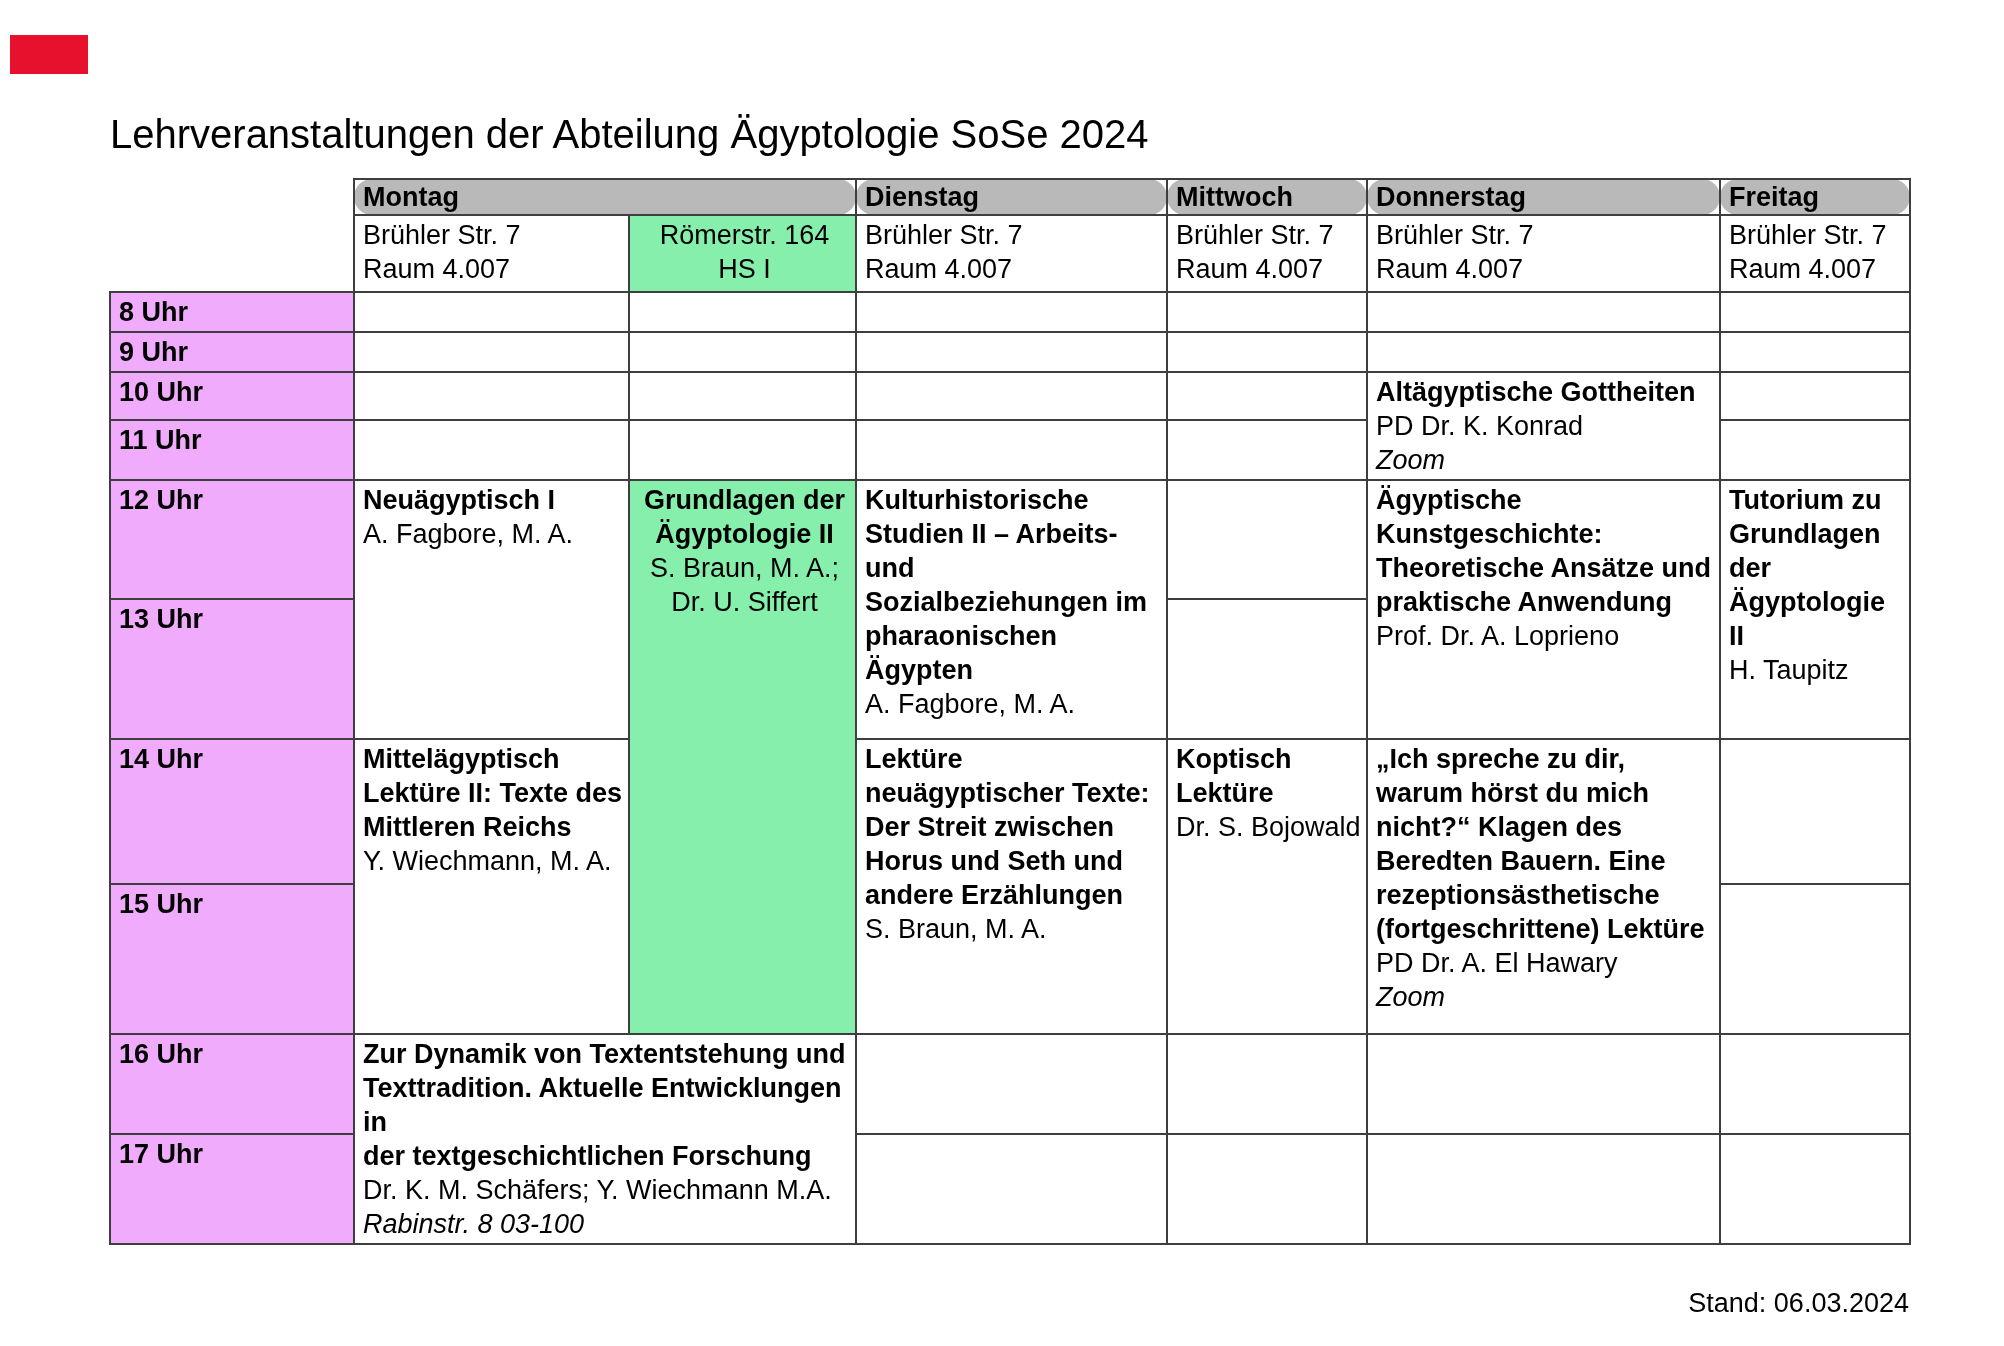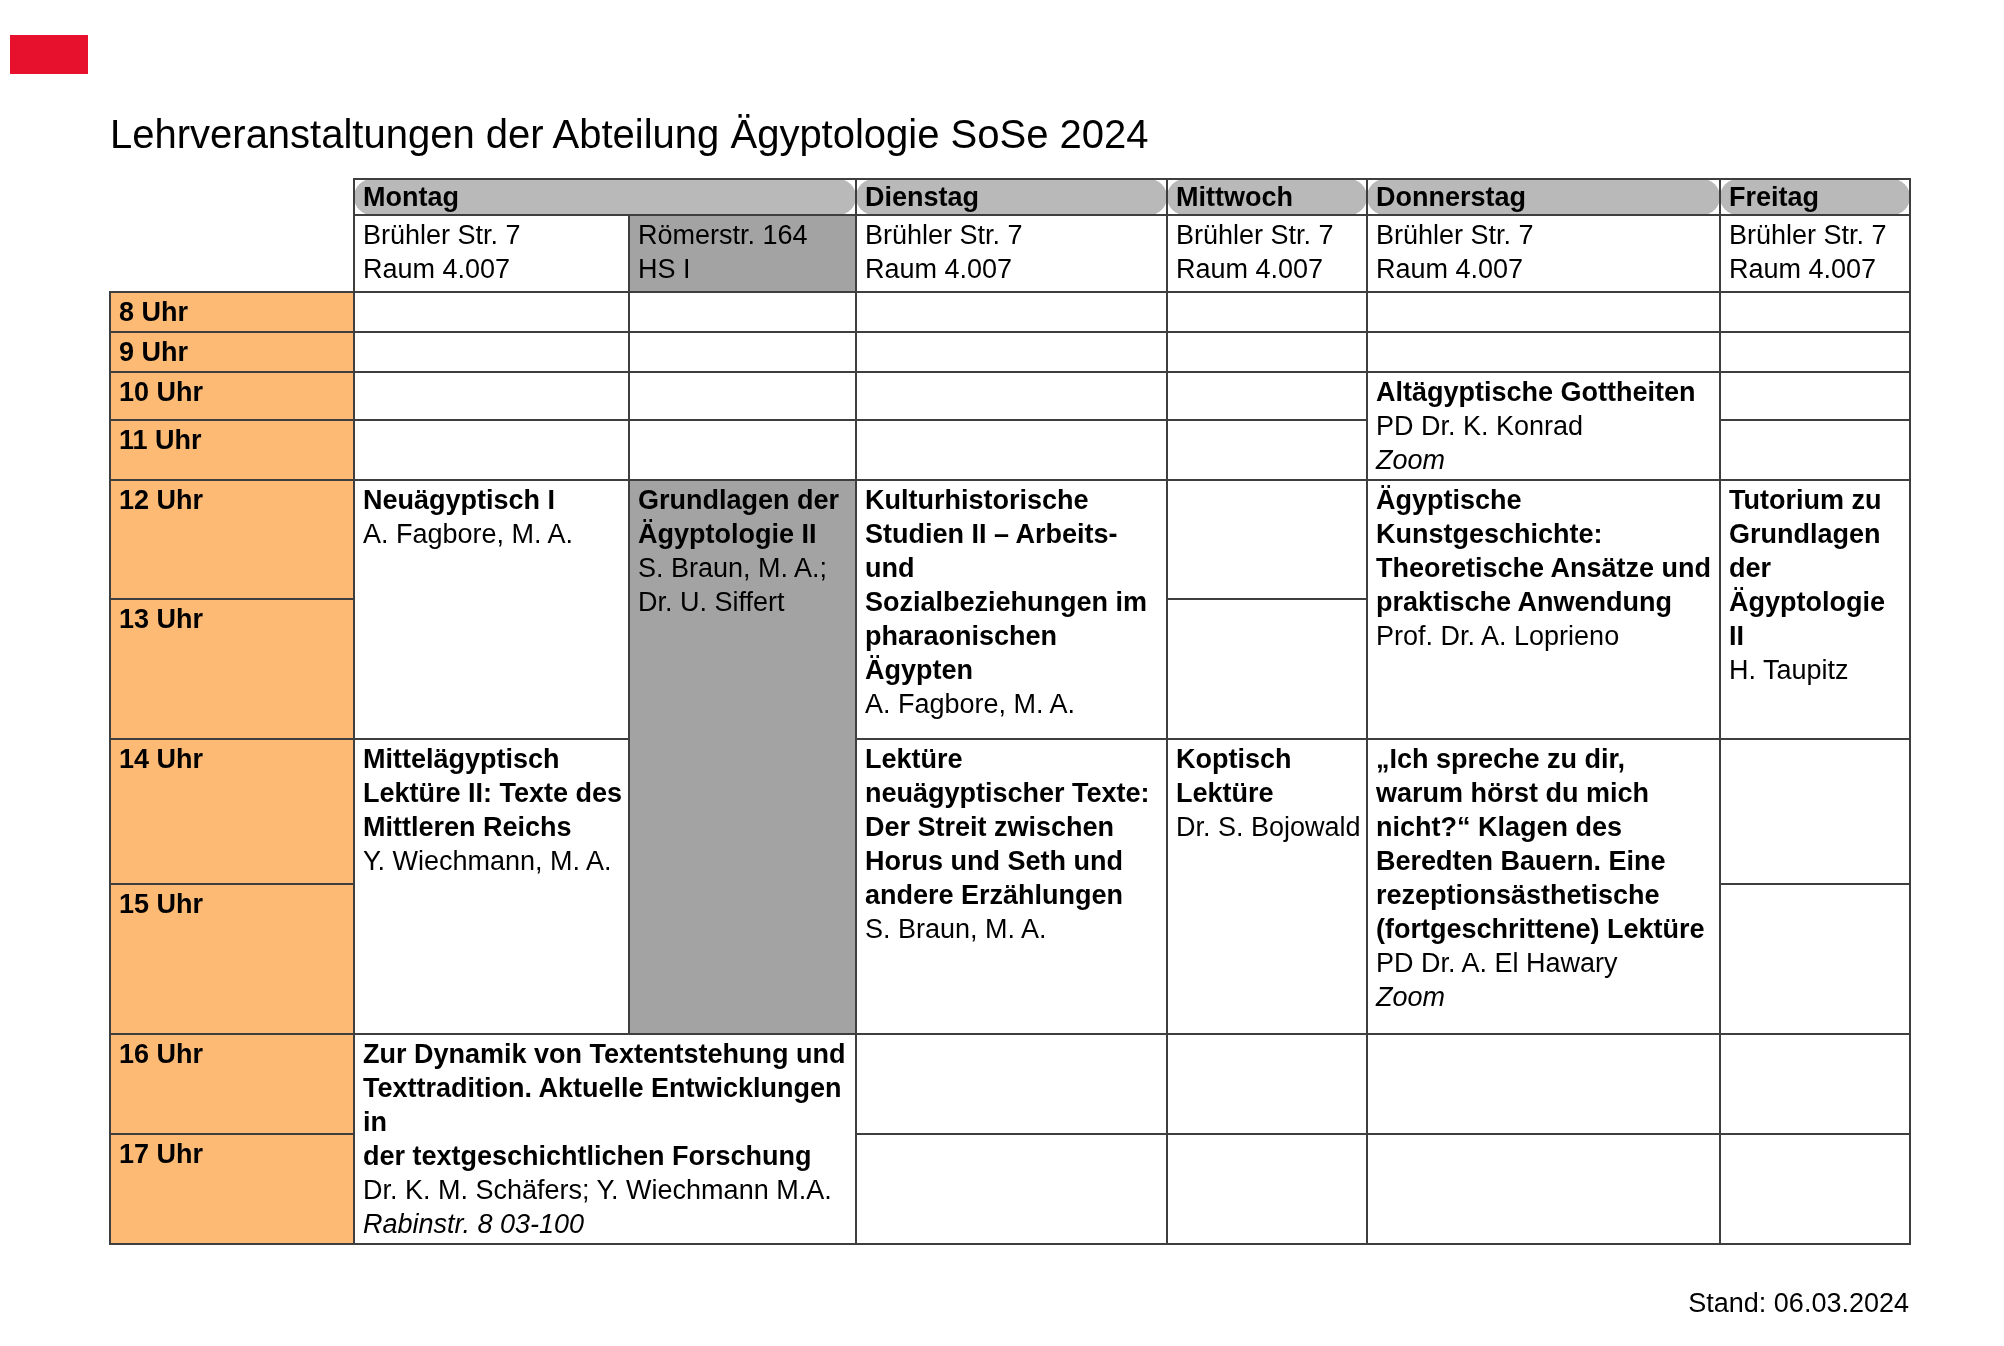--- a/index.html
+++ b/index.html
@@ -7,22 +7,22 @@
     position:relative;width:2004px;height:1346px;background:#ffffff;
     font-family:"Liberation Sans",sans-serif;color:#000;overflow:hidden;
   }
   .redbox{position:absolute;left:10px;top:35px;width:78px;height:39px;background:#e8112d;}
   .title{position:absolute;left:110px;top:112px;font-size:40px;font-weight:400;letter-spacing:0;}
   table.tt{position:absolute;left:109px;top:178px;border-collapse:collapse;table-layout:fixed;width:1800px;}
   td{border:2px solid #3e3e3e;vertical-align:top;padding:2px 4px 2px 8px;
      font-size:27px;line-height:34px;overflow:hidden;}
   td.void{border:none;background:transparent;}
   td.hd{background:#b9b9b9;font-weight:bold;vertical-align:middle;padding-top:0;padding-bottom:0;border-radius:18px;}
-  td.tm{background:#fdba74;font-weight:bold;}
-  td.lg{background:#a3a3a3;}
+  td.tm{background:#f0abfc;font-weight:bold;}
+  td.lg{background:#86efac;text-align:center;}
   .addr{white-space:pre-line;}
   .t{font-weight:bold;white-space:pre-line;}
   .l{white-space:pre-line;}
   .loc{font-style:italic;white-space:pre-line;}
   .note{position:absolute;left:110px;top:1231px;font-size:26px;}
   .note a{color:#0000ee;text-decoration:underline;cursor:pointer;}
   .stand{position:absolute;right:95px;top:1288px;font-size:27px;}
 </style>
 </head>
 <body>

